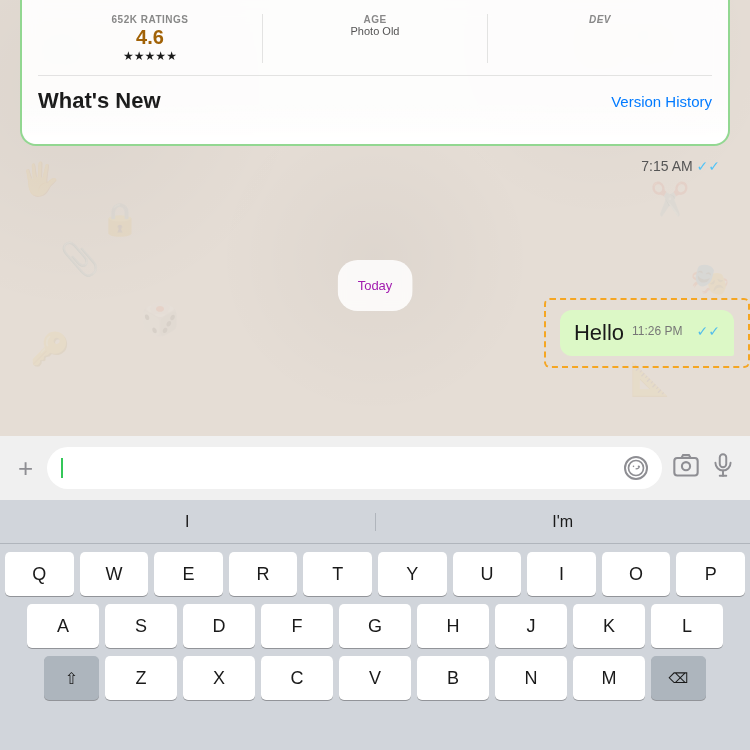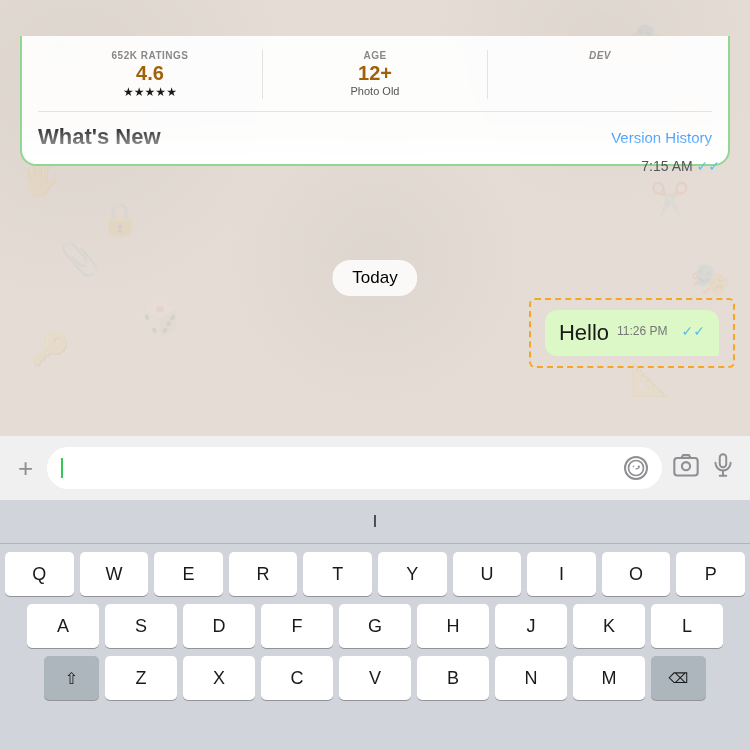--- a/index.html
+++ b/index.html
@@ -33,26 +33,25 @@
     }
 
     
     .app-store-card {
       position: absolute;
       top: 0;
       left: 20px;
       right: 20px;
       background: rgba(255,255,255,0.92);
       border-radius: 0 0 16px 16px;
-      padding: 14px 16px 14px;
+      padding: 14px 16px 30px;
       backdrop-filter: blur(10px);
       border: 2px solid rgba(100, 200, 100, 0.7);
       border-top: none;
       z-index: 10;
-      margin-top: 36px;
     }
 
     .app-store-stats {
       display: flex;
       gap: 0;
       border-bottom: 1px solid rgba(0,0,0,0.1);
       padding-bottom: 12px;
       margin-bottom: 12px;
     }
 
@@ -134,32 +133,32 @@
     }
 
     
     .today-label {
       position: absolute;
       top: 260px;
       left: 50%;
       transform: translateX(-50%);
       background: rgba(255,255,255,0.85);
       border-radius: 20px;
-      padding: 8px 20px;
-      font-size: 17px;
-      color: #000000;
+      padding: 18px 20px;
+      font-size: 13px;
+      color: #a21caf;
       z-index: 5;
       backdrop-filter: blur(4px);
     }
 
     
     .message-bubble-wrapper {
       position: absolute;
       top: 310px;
-      right: 31px;
+      right: 16px;
       z-index: 5;
       text-align: right;
     }
 
     .message-bubble {
       background: #dcf8c6;
       border-radius: 12px 12px 2px 12px;
       padding: 10px 14px;
       display: flex;
       align-items: flex-end;
@@ -360,21 +359,20 @@
   <div class="app-store-stats">
 
     <div class="stat-item">
       <div class="stat-label">652K RATINGS</div>
       <div class="stat-value">4.6</div>
       <div class="stars">★★★★★</div>
     </div>
 
     <div class="stat-item">
       <div class="stat-label">AGE</div>
-      <div class="stat-value">12+</div>
       <div class="stat-sub">Photo Old</div>
     </div>
 
 
     <div class="stat-item" style="overflow:hidden">
       <div class="stat-label">DEV</div>
     </div>
   </div>
   <div class="whats-new-row">
     <div class="whats-new-title">What's New</div>
@@ -439,20 +437,21 @@
       <line x1="12" y1="17" x2="12" y2="22" stroke="#8e8e93" stroke-width="1.8" stroke-linecap="round"></line>
       <line x1="9" y1="22" x2="15" y2="22" stroke="#8e8e93" stroke-width="1.8" stroke-linecap="round"></line>
     </svg>
   </div>
 </div>
 
 <div class="keyboard">
 
   <div class="predictive-bar">
     <div class="predictive-word">I</div>
+    <div class="predictive-word">I'm</div>
   </div>
 
   <div class="keyboard-rows">
 
     <div class="key-row">
       <div class="key">Q</div>
       <div class="key">W</div>
       <div class="key">E</div>
       <div class="key">R</div>
       <div class="key">T</div>

